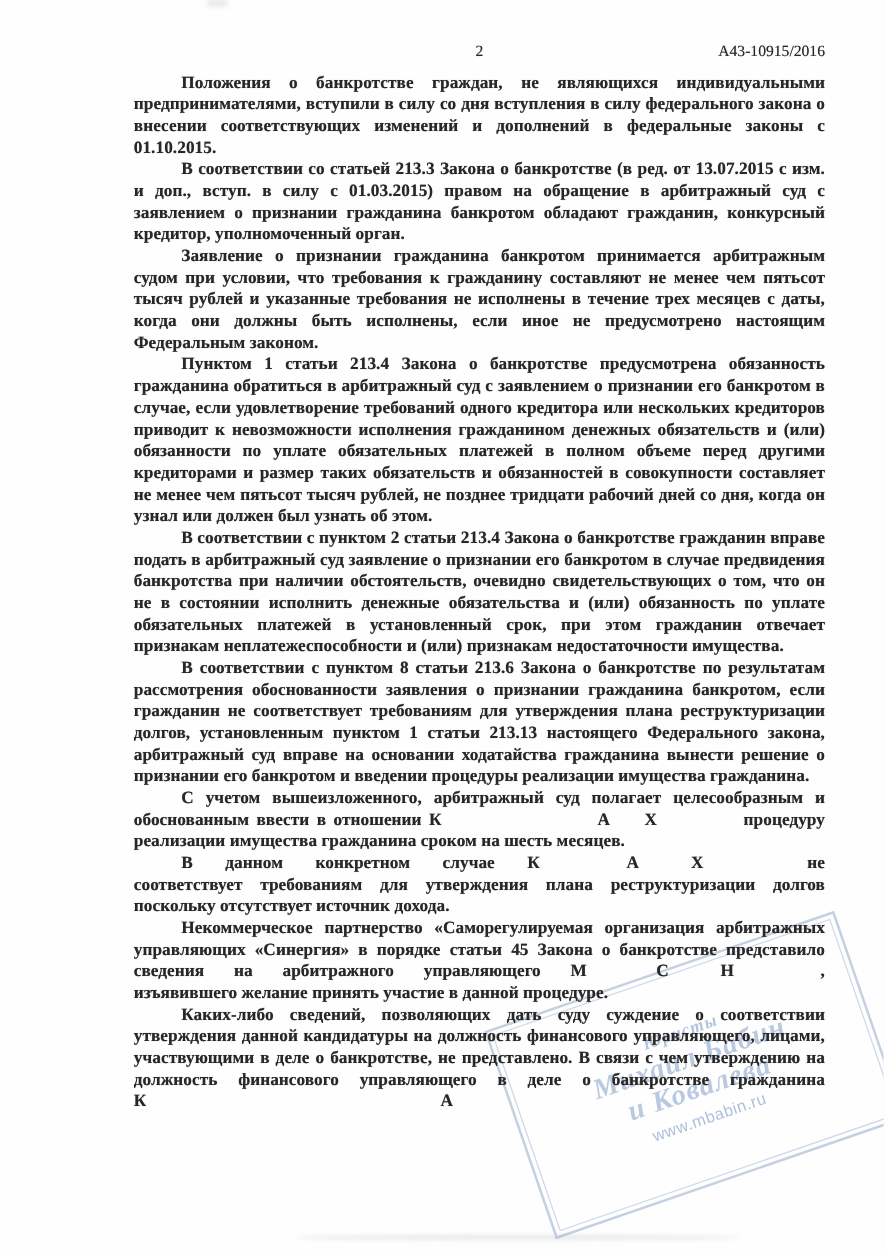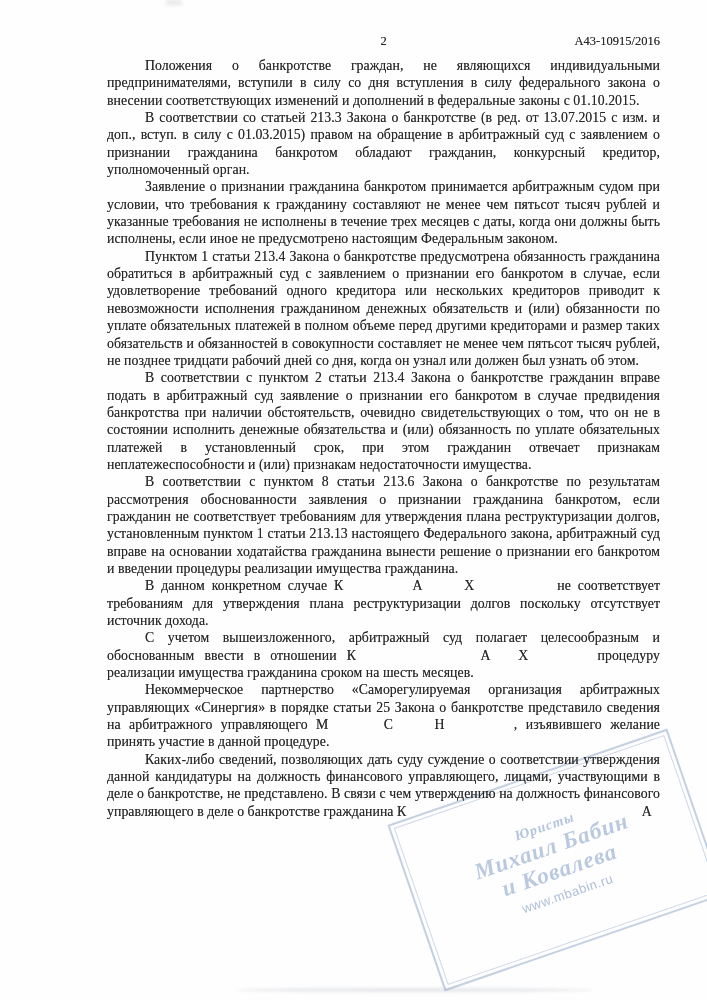--- a/index.html
+++ b/index.html
@@ -22,21 +22,21 @@
   .page-num{grid-column:2;}
   .case-num{grid-column:3;justify-self:end;margin-left:16px;}
   .doc-body{
     position:absolute;top:57px;left:107px;width:553px;
     z-index:1;
     font-size:13.8px;line-height:17.35px;
     text-align:justify;
     text-shadow:0 0 .6px rgba(60,60,60,.65);
     letter-spacing:.05px;
   }
-  .doc-body p{margin:0;text-indent:38px;}
+  .doc-body p{margin:0;text-indent:38px;font-weight:bold;}
   
   .stamp{
     position:absolute;left:408px;top:772px;width:292px;height:172px;
     transform:rotate(-19deg);
     border:2px solid rgba(148,171,204,.55);
     z-index:0;
     display:flex;flex-direction:column;align-items:center;justify-content:center;
     gap:1px;
   }
   .stamp::after{
@@ -94,21 +94,21 @@
     <span class="wm-url">www.mbabin.ru</span>
   </div>
 
   <div class="doc-body">
     <p>Положения о банкротстве граждан, не являющихся индивидуальными предпринимателями, вступили в силу со дня вступления в силу федерального закона  о внесении соответствующих изменений и дополнений в федеральные законы с 01.10.2015.</p>
     <p>В соответствии со статьей 213.3 Закона о банкротстве (в ред. от 13.07.2015 с изм. и доп., вступ. в силу с 01.03.2015) правом на обращение в арбитражный суд с заявлением о признании гражданина банкротом обладают гражданин, конкурсный кредитор, уполномоченный орган.</p>
     <p>Заявление о признании гражданина банкротом принимается арбитражным судом при условии, что требования к гражданину составляют не менее чем пятьсот тысяч рублей и указанные требования не исполнены в течение трех месяцев с даты, когда они должны быть исполнены, если иное не предусмотрено настоящим Федеральным законом.</p>
     <p>Пунктом 1 статьи 213.4 Закона о банкротстве предусмотрена обязанность гражданина обратиться в арбитражный суд с заявлением о признании его банкротом в случае, если удовлетворение требований одного кредитора или нескольких кредиторов приводит к невозможности исполнения гражданином денежных обязательств и (или) обязанности по уплате обязательных платежей в полном объеме перед другими кредиторами и размер таких обязательств и обязанностей в совокупности составляет не менее чем пятьсот тысяч рублей, не позднее тридцати рабочий дней со дня, когда он узнал или должен был узнать об этом.</p>
     <p>В соответствии с пунктом 2 статьи 213.4 Закона о банкротстве гражданин вправе подать в арбитражный суд заявление о признании его банкротом в случае предвидения банкротства при наличии обстоятельств, очевидно свидетельствующих о том, что он не в состоянии исполнить денежные обязательства и (или) обязанность по уплате обязательных платежей в установленный срок, при этом гражданин отвечает признакам неплатежеспособности и (или) признакам недостаточности имущества.</p>
     <p>В соответствии с пунктом 8 статьи 213.6 Закона о банкротстве по результатам рассмотрения обоснованности заявления о признании гражданина банкротом, если гражданин не соответствует требованиям для утверждения плана реструктуризации долгов, установленным пунктом 1 статьи 213.13 настоящего Федерального закона, арбитражный суд вправе на основании ходатайства гражданина вынести решение о признании его банкротом и введении процедуры реализации имущества гражданина.</p>
+    <p>С учетом вышеизложенного, арбитражный суд полагает целесообразным и обоснованным ввести в отношении К         А  Х     процедуру реализации имущества гражданина сроком на шесть месяцев.</p>
     <p>В данном конкретном случае К     А   Х      не соответствует требованиям для утверждения плана реструктуризации долгов поскольку отсутствует источник дохода.</p>
-    <p>С учетом вышеизложенного, арбитражный суд полагает целесообразным и обоснованным ввести в отношении К         А  Х     процедуру реализации имущества гражданина сроком на шесть месяцев.</p>
-    <p>Некоммерческое партнерство «Саморегулируемая организация арбитражных управляющих «Синергия» в порядке статьи 25 Закона о банкротстве представило сведения на арбитражного управляющего М    С   Н     , изъявившего желание принять участие в данной процедуре.</p>
+    <p>Некоммерческое партнерство «Саморегулируемая организация арбитражных управляющих «Синергия» в порядке статьи 45 Закона о банкротстве представило сведения на арбитражного управляющего М    С   Н     , изъявившего желание принять участие в данной процедуре.</p>
     <p>Каких-либо сведений, позволяющих дать суду суждение о соответствии утверждения данной кандидатуры на должность финансового управляющего, лицами, участвующими в деле о банкротстве, не представлено. В связи с чем утверждению на должность финансового управляющего в деле о банкротстве гражданина К                 А</p>
   </div>
 
   <div class="scan-streak"></div>
 
 </div>
 
 </body></html>

